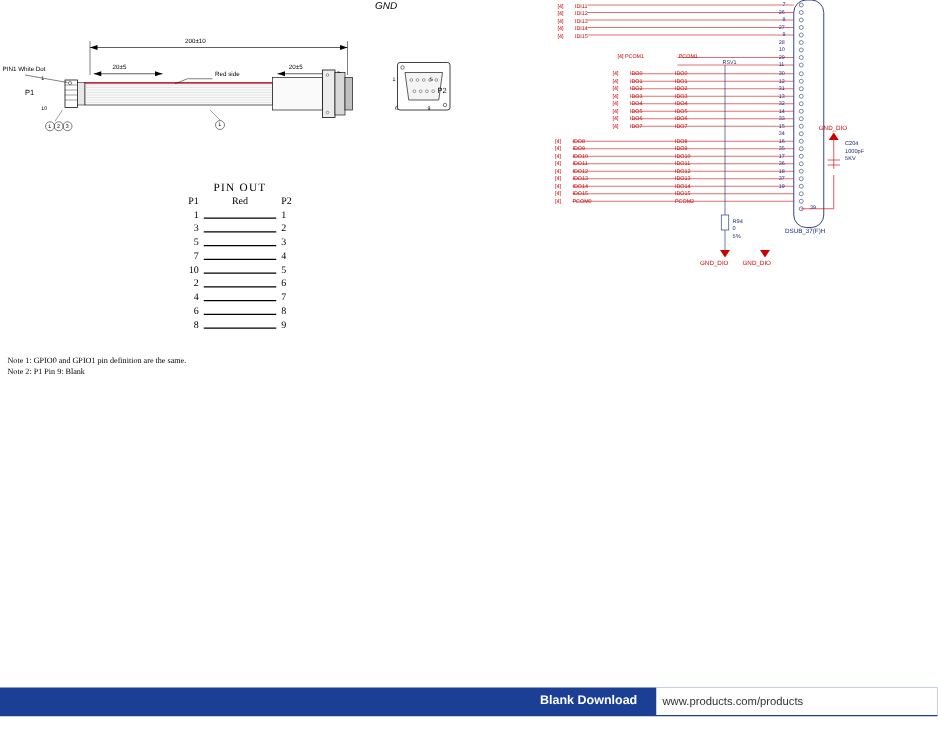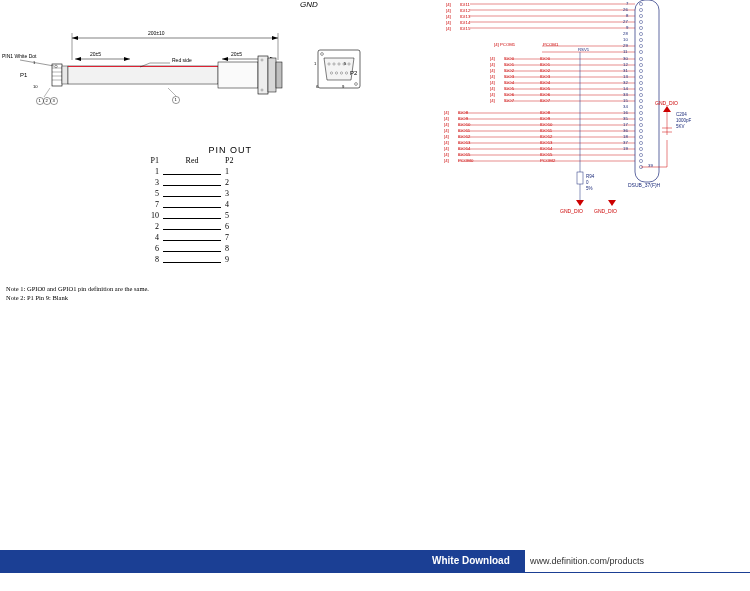--- a/index.html
+++ b/index.html
@@ -15,21 +15,21 @@
   .tiny{font-size:4.2px;line-height:1.05;}
   .tiny5{font-size:5px;line-height:1.1;}
   .mini{font-size:6px;}
   .md{font-size:8px;}
 
   
   #cable-drawing{left:0;top:0;width:400px;height:320px;}
 
   
   #pinout{left:132px;top:145px;width:120px;}
-  #pinout .title{font-family:Liberation Sans, sans-serif;font-size:9px;letter-spacing:1px;text-align:right;}
+  #pinout .title{font-family:Liberation Serif, serif;font-size:9px;letter-spacing:1px;text-align:center;}
   #pinout table{border-collapse:collapse;font-family:"Liberation Serif",serif;font-size:8px;width:100%;}
   #pinout td{padding:0 2px;line-height:11px;}
   .col-l{text-align:right;width:26px;}
   .col-m{text-align:center;}
   .col-r{text-align:left;width:26px;}
   .lead{display:inline-block;width:58px;border-bottom:0.6px solid #000;height:5px;vertical-align:middle;}
 
   
   #notes{left:6px;top:284px;font-size:6.5px;line-height:9px;font-family:"Liberation Serif",serif;}
 
@@ -418,15 +418,15 @@
   <div class="gndtri-up" style="left:233px;top:106px;"></div>
 
   <div class="gndtri" style="left:146px;top:200px;"></div>
   <div class="abs" style="left:130px;top:208px;font-size:5px;color:#cc0000;">GND_DIO</div>
   <div class="gndtri" style="left:178px;top:200px;"></div>
   <div class="abs" style="left:164px;top:208px;font-size:5px;color:#cc0000;">GND_DIO</div>
 </div>
 
 <div class="abs" id="footer-bar"></div>
 <div class="abs" id="footer-white"></div>
-<div class="abs" id="footer-label">White Download</div>
-<div class="abs" id="footer-url">www.definition.com/products</div>
+<div class="abs" id="footer-label">Blank Download</div>
+<div class="abs" id="footer-url">www.products.com/products</div>
 <div class="abs" id="footer-line"></div>
 
 </body></html>

